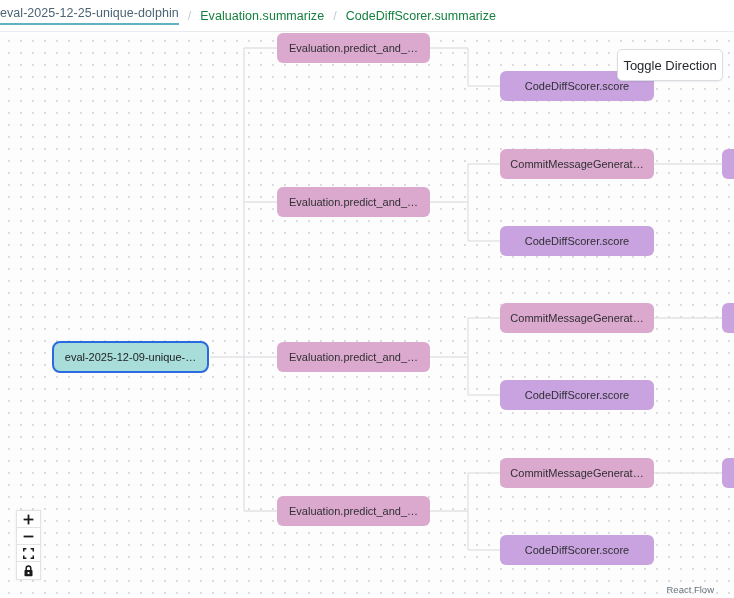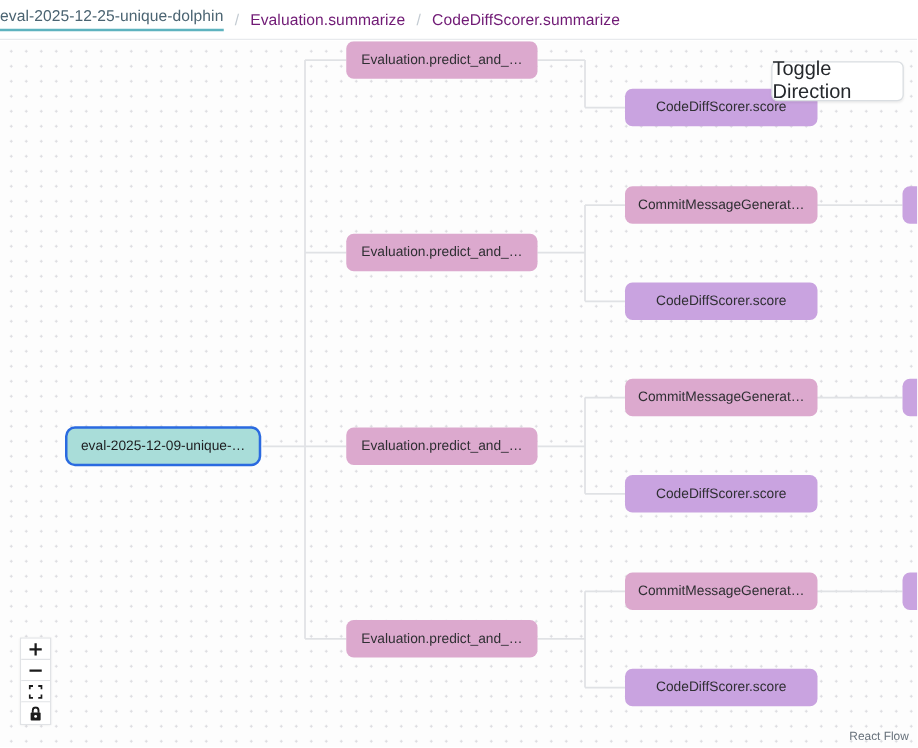--- a/index.html
+++ b/index.html
@@ -30,21 +30,21 @@
     box-sizing: border-box;
     display: flex;
     align-items: center;
     background: #ffffff;
     border-bottom: 1px solid #e8eaed;
     z-index: 40;
   }
 
   .crumb {
     font-size: 12.5px;
-    color: #701a75;
+    color: #15803d;
     white-space: nowrap;
     letter-spacing: 0.05px;
   }
 
   .crumb.active {
     color: #4b6472;
     padding-bottom: 3px;
     border-bottom: 2.5px solid #5eb3bf;
   }
 
@@ -105,21 +105,21 @@
     height: 32px;
     color: #1d1d20;
   }
 
   
   .toggle-direction {
     position: absolute;
     background: #ffffff;
     border: 1px solid #d9dde1;
     border-radius: 5px;
-    font-size: 16px;
+    font-size: 13px;
     color: #25282c;
     display: flex;
     align-items: center;
     justify-content: center;
     box-shadow: 0 1px 2px rgba(0,0,0,0.07);
     z-index: 50;
     cursor: pointer;
   }
 
   
@@ -148,21 +148,21 @@
     cursor: pointer;
     padding: 0;
   }
 
   .rf-btn:last-child { border-bottom: none; }
   .rf-btn svg { display: block; }
 
   
   .rf-attribution {
     position: absolute;
-    right: 7px;
+    right: 20px;
     bottom: 3px;
     font-size: 9.5px;
     color: #66707a;
     z-index: 50;
     cursor: pointer;
   }
 </style>
 </head>
 <body>
 

